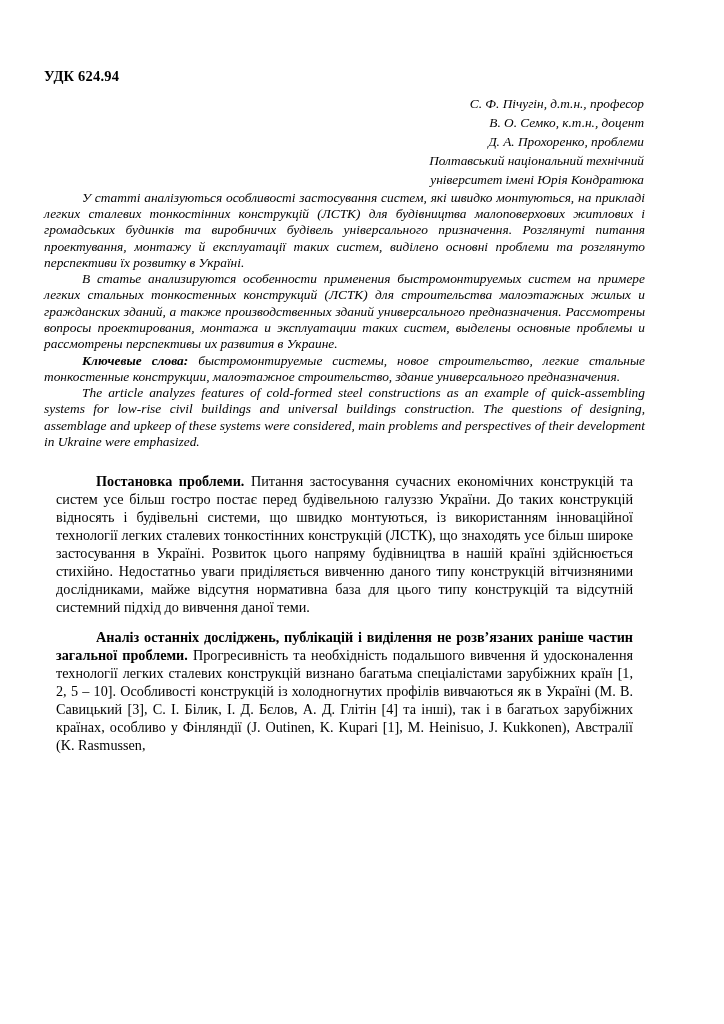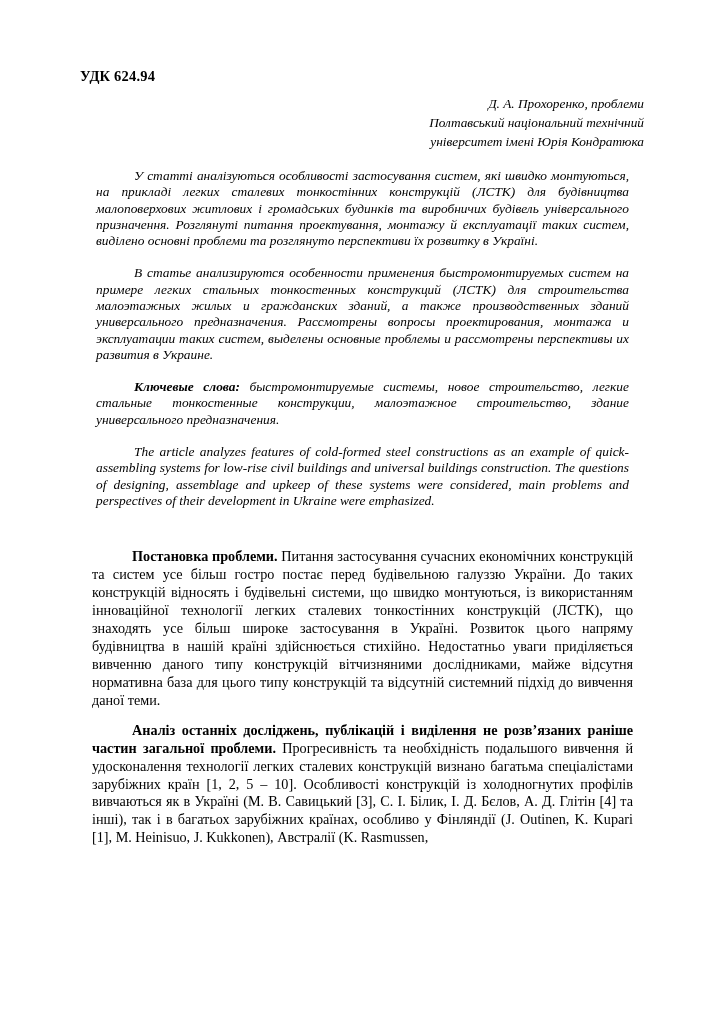--- a/index.html
+++ b/index.html
@@ -12,21 +12,21 @@
     height: 1024px;
     overflow: hidden;
     font-family: "Liberation Serif", "DejaVu Serif", serif;
     color: #000000;
   }
   .page {
     position: relative;
     width: 724px;
     height: 1024px;
     box-sizing: border-box;
-    padding: 68px 79px 0 80px;
+    padding: 68px 79px 0 44px;
     background: #ffffff;
   }
 
   
   .udc {
     font-size: 14.5px;
     font-weight: bold;
     letter-spacing: 0.2px;
     line-height: 1.2;
     margin: 0 0 10px 0;
@@ -54,21 +54,21 @@
     padding: 0 8px;
   }
 
   
   .abs {
     font-style: italic;
     font-size: 13.4px;
     line-height: 1.215;
     text-align: justify;
     text-justify: inter-word;
-    margin: 16px;
+    margin: 0;
     text-indent: 38px;
     hyphens: none;
   }
   .kw-label {
     font-weight: bold;
     font-style: italic;
   }
 
   
   .body-p {
@@ -85,20 +85,22 @@
   .gap-m { height: 11px; }
 </style>
 </head>
 <body>
 
 <div class="page">
 
   <div class="udc">УДК 624.94</div>
 
   <div class="authors">
+    <div>С. Ф. Пічугін, д.т.н., професор</div>
+    <div>В. О. Семко, к.т.н., доцент</div>
     <div>Д. А. Прохоренко, проблеми</div>
     <div>Полтавський національний технічний</div>
     <div>університет імені Юрія Кондратюка</div>
   </div>
 
 
   <p class="abs">У статті аналізуються особливості застосування систем, які швидко монтуються, на прикладі легких сталевих тонкостінних конструкцій (ЛСТК) для будівництва малоповерхових житлових і громадських будинків та виробничих будівель універсального призначення. Розглянуті питання проектування, монтажу й експлуатації таких систем, виділено основні проблеми та розглянуто перспективи їх розвитку в Україні.</p>
 
   <p class="abs">В статье анализируются особенности применения быстромонтируемых систем на примере легких стальных тонкостенных конструкций (ЛСТК) для строительства малоэтажных жилых и гражданских зданий, а также производственных зданий универсального предназначения. Рассмотрены вопросы проектирования, монтажа и эксплуатации таких систем, выделены основные проблемы и рассмотрены перспективы их развития в Украине.</p>
   <p class="abs"><span class="kw-label">Ключевые слова:</span> <span>быстромонтируемые системы, новое строительство, легкие стальные тонкостенные конструкции, малоэтажное строительство, здание универсального предназначения.</span></p>

